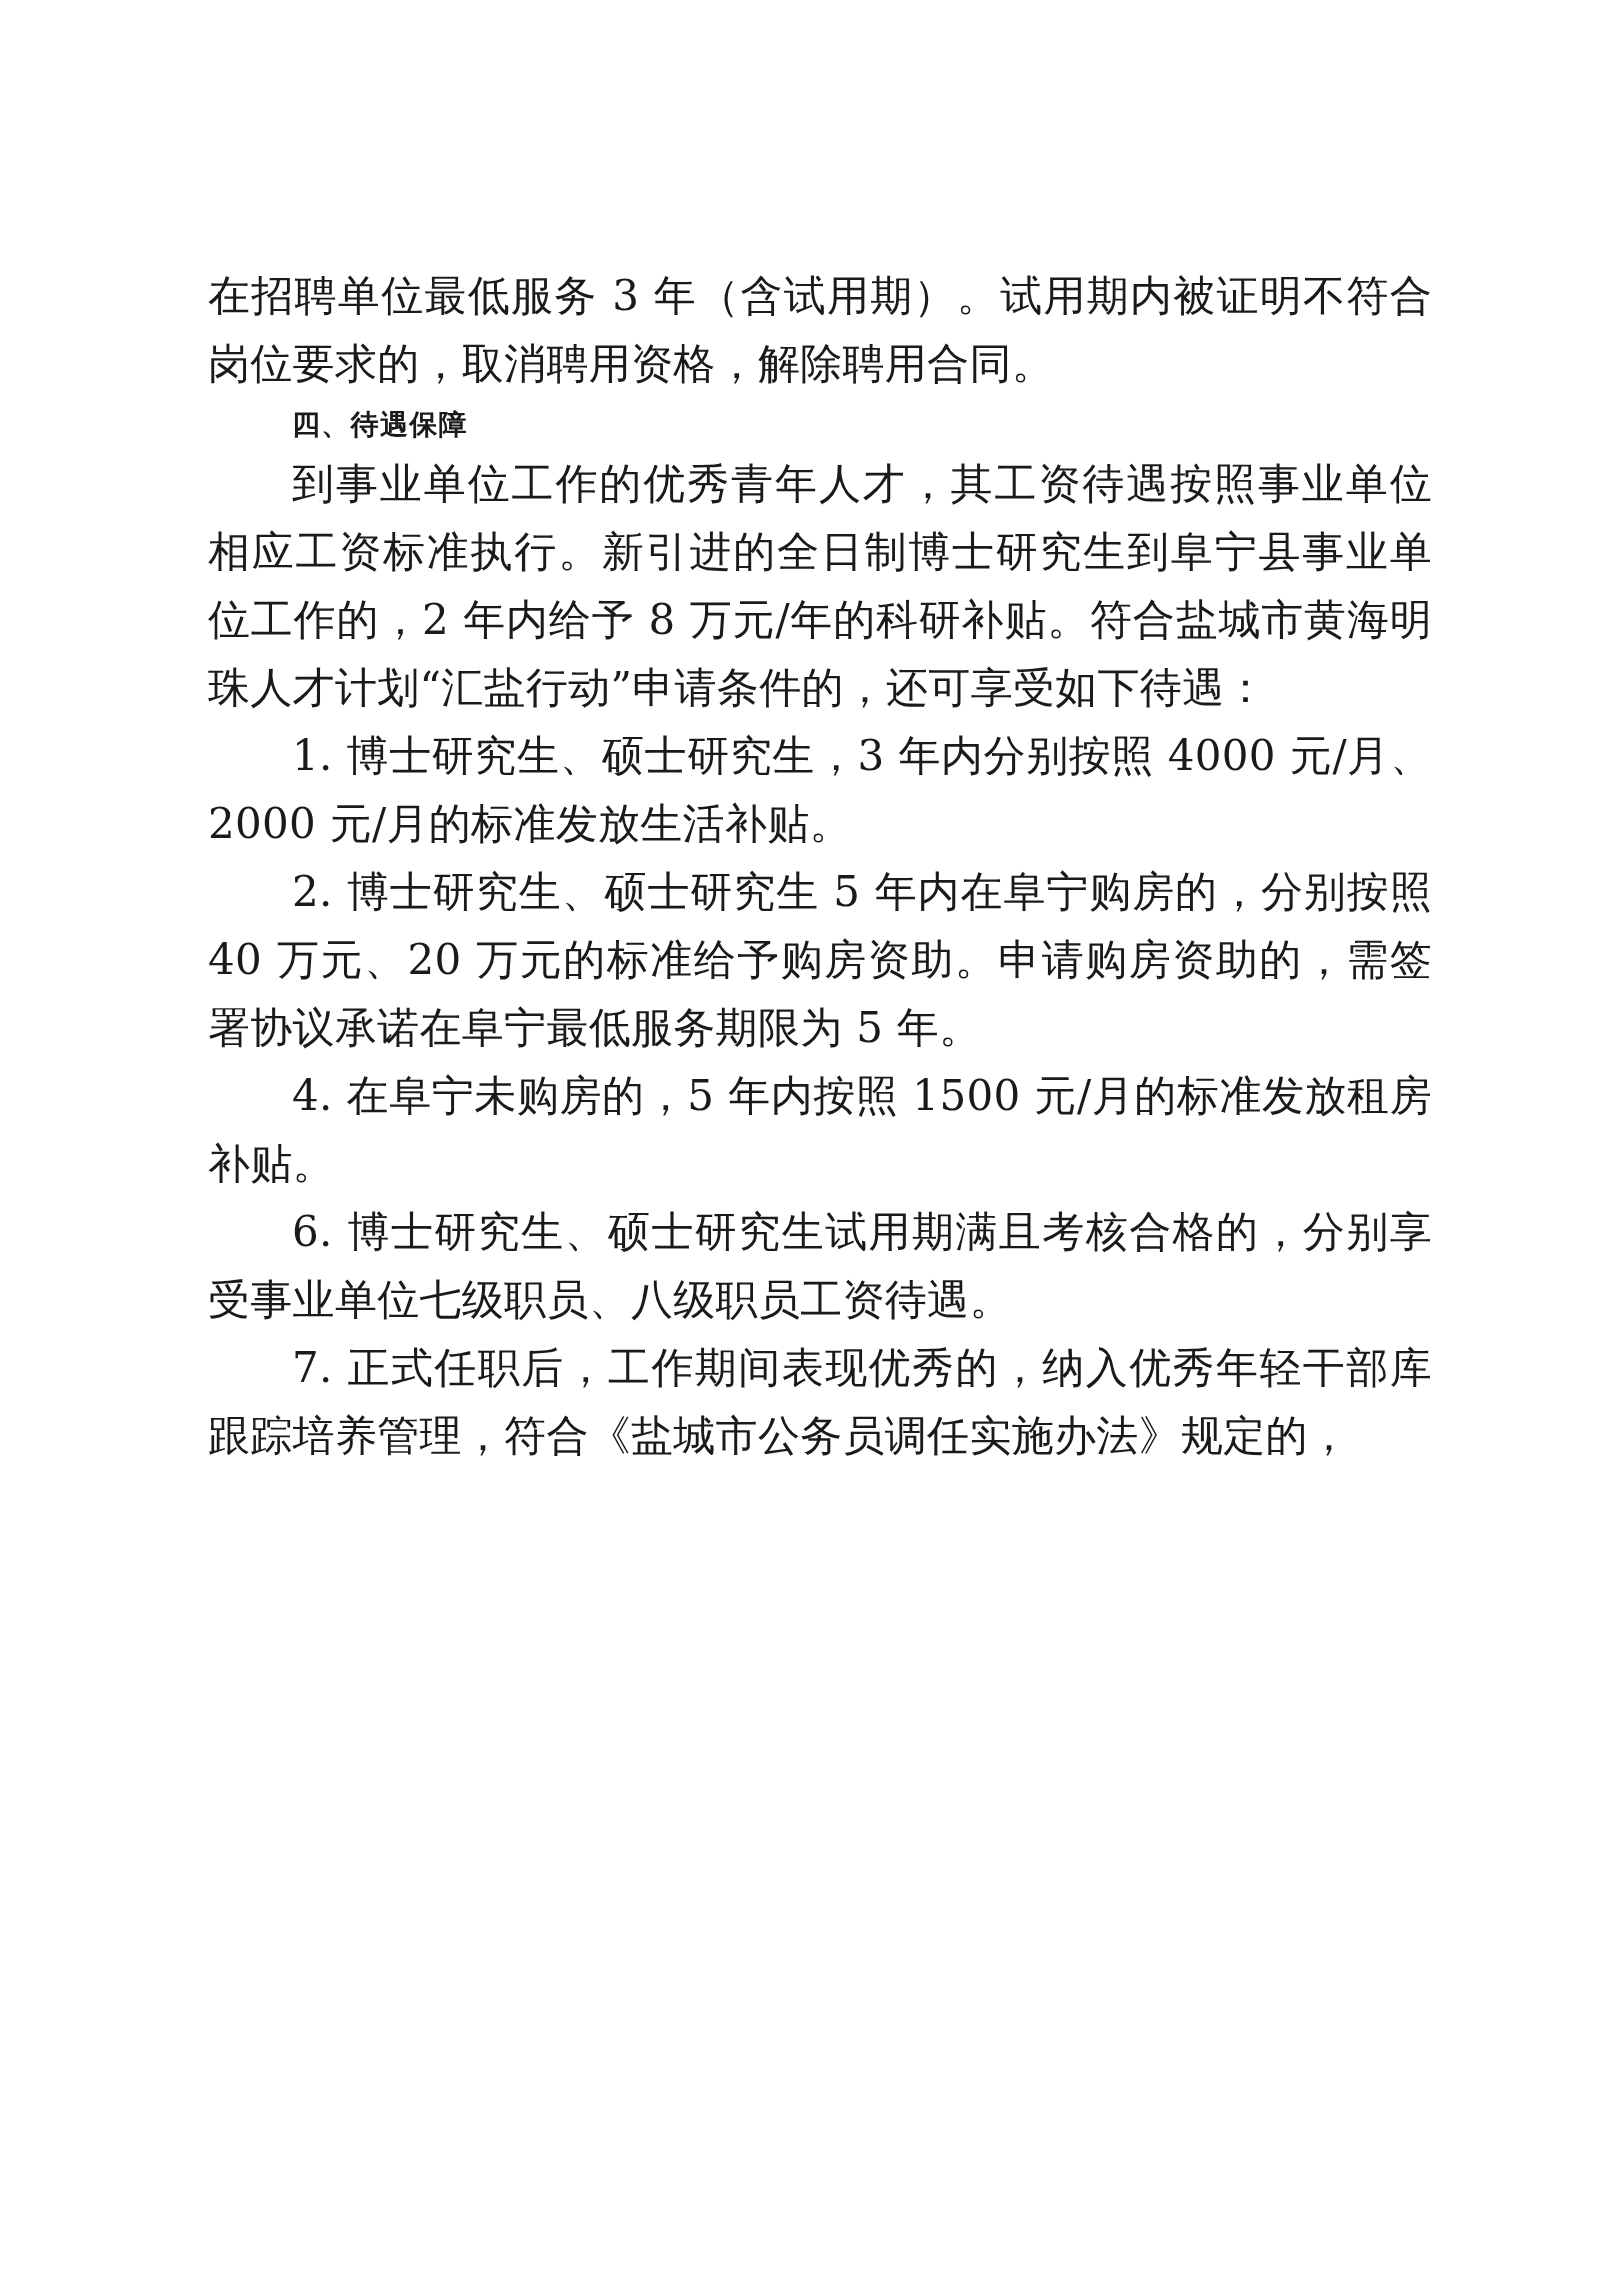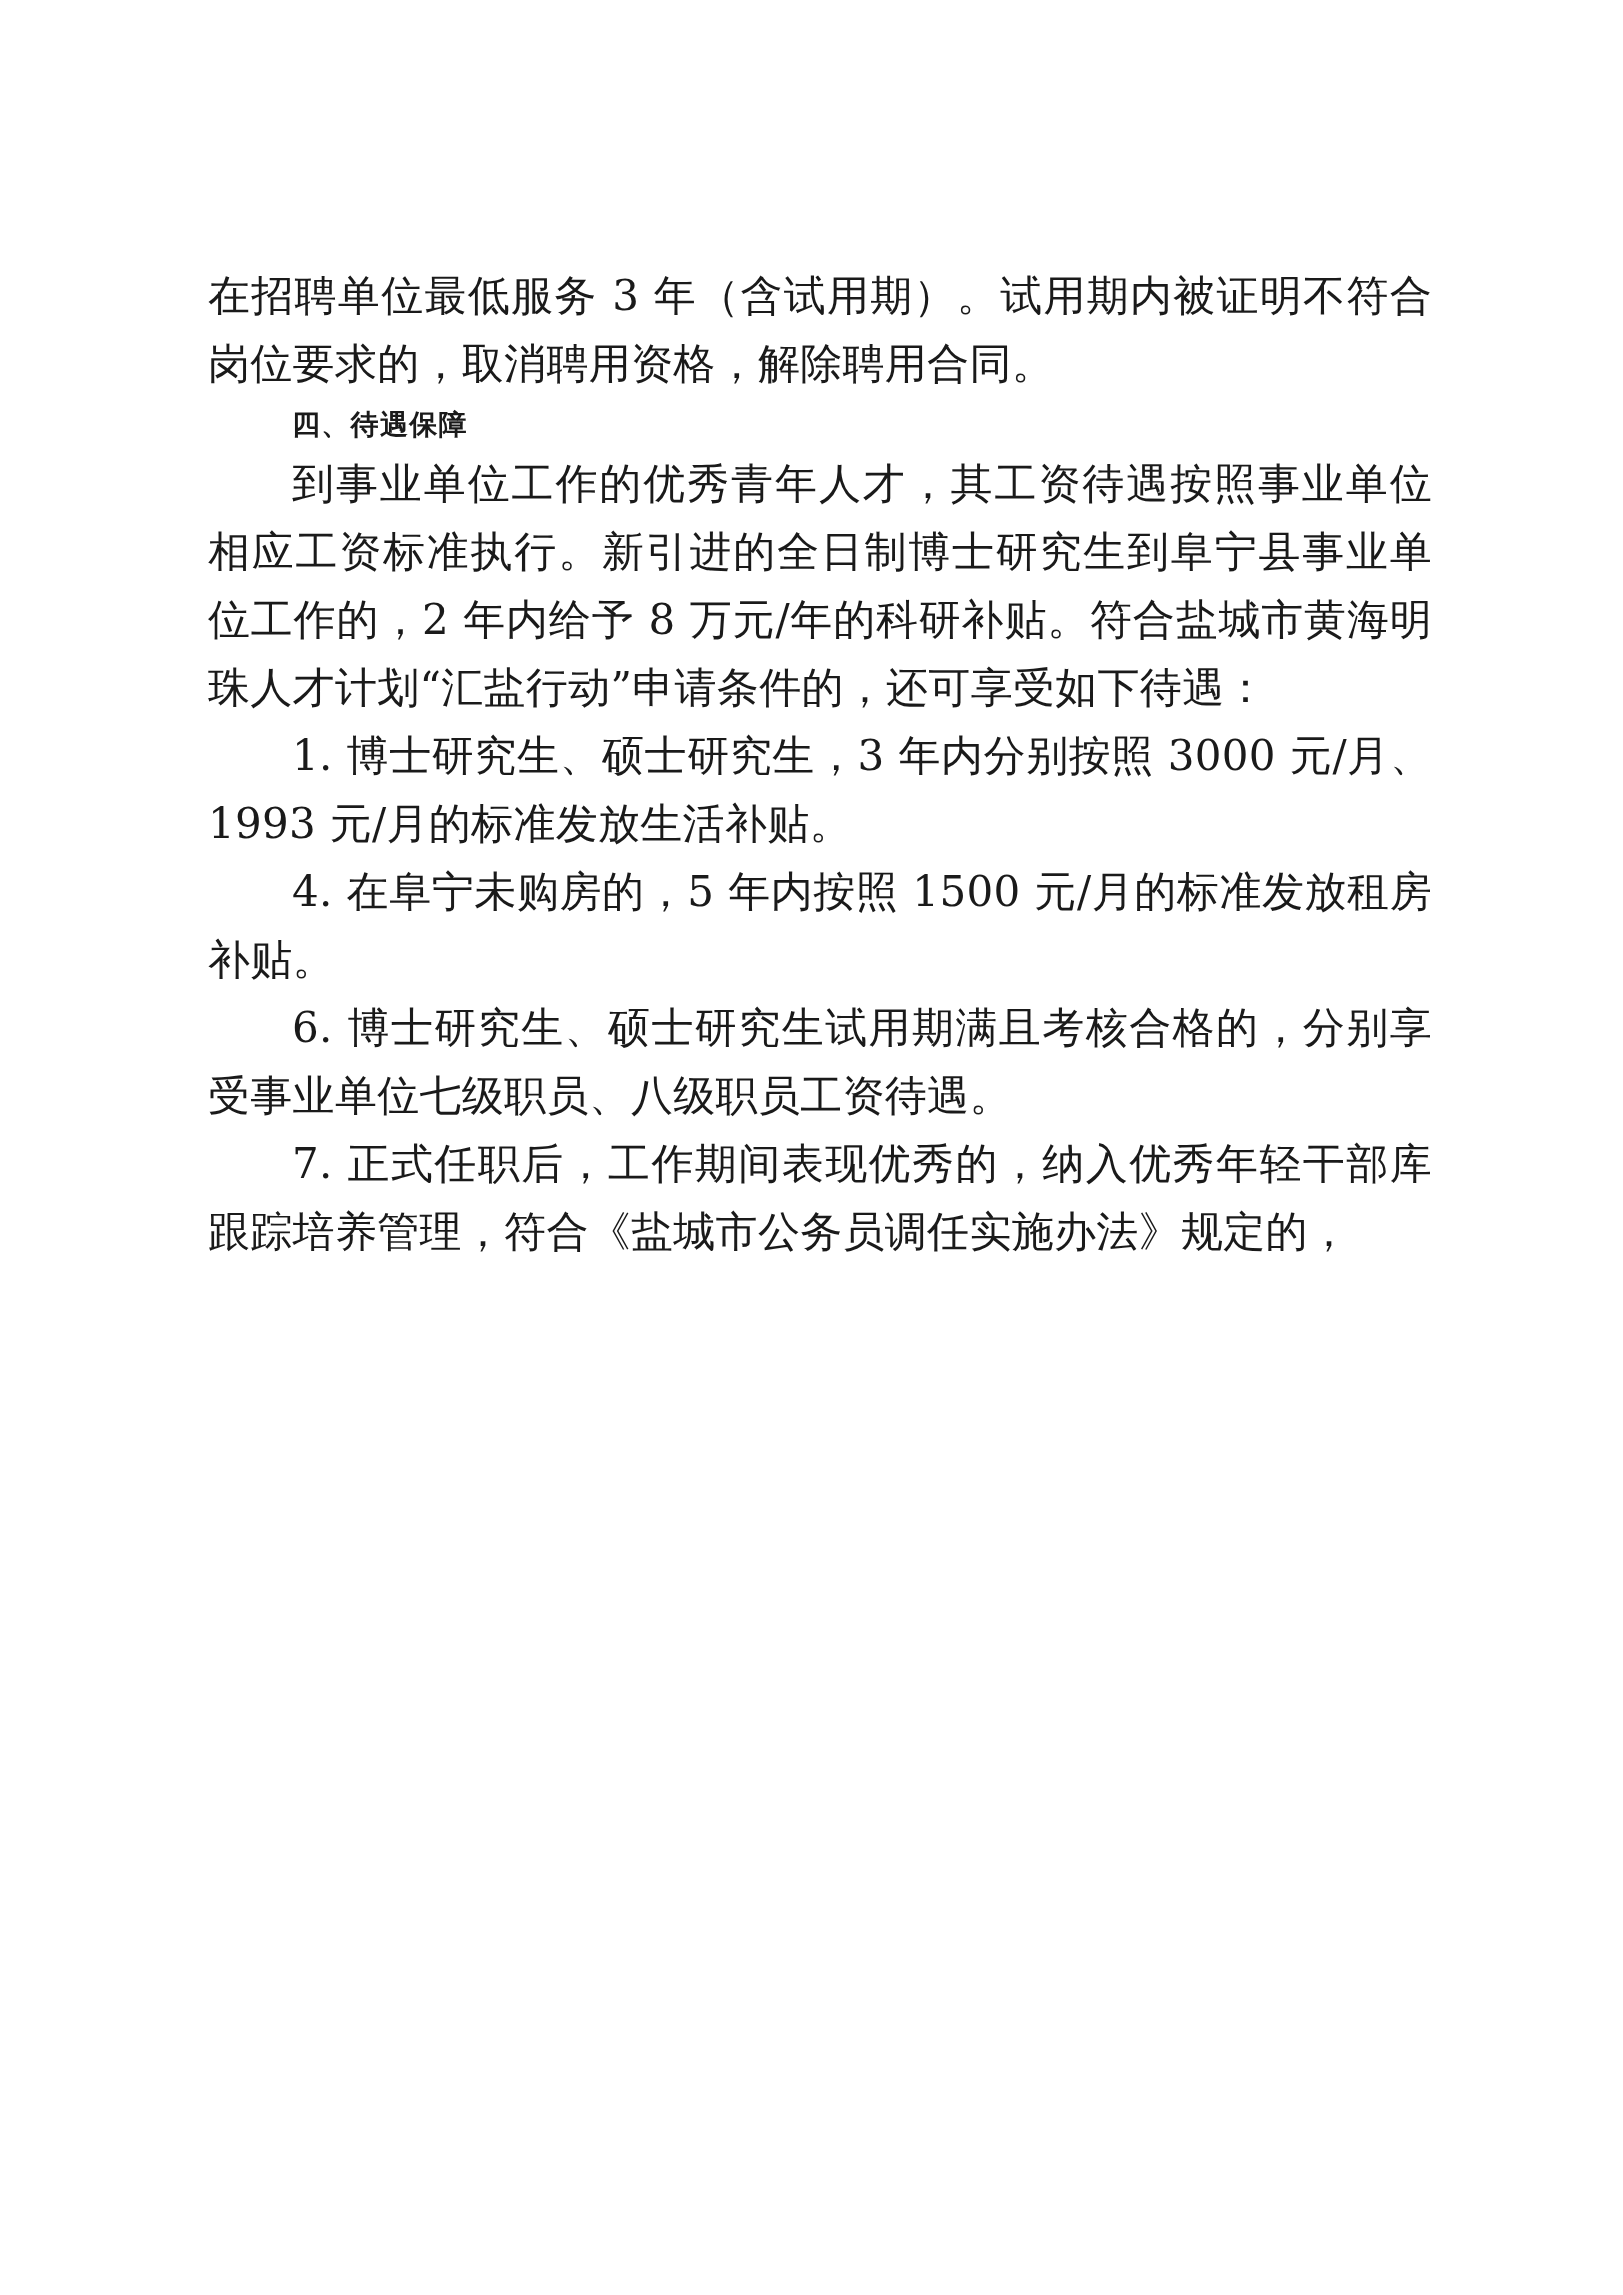--- a/index.html
+++ b/index.html
@@ -55,20 +55,21 @@
   }
 </style>
 </head>
 <body>
 
 <div class="page">
   <div class="content">
     <p class="plain">在招聘单位最低服务 3 年（含试用期）。试用期内被证明不符合岗位要求的，取消聘用资格，解除聘用合同。</p>
     <p class="heading">四、待遇保障</p>
     <p class="indent">到事业单位工作的优秀青年人才，其工资待遇按照事业单位相应工资标准执行。新引进的全日制博士研究生到阜宁县事业单位工作的，2 年内给予 8 万元/年的科研补贴。符合盐城市黄海明珠人才计划“汇盐行动”申请条件的，还可享受如下待遇：</p>
-    <p class="indent">1. 博士研究生、硕士研究生，3 年内分别按照 3000 元/月、1993 元/月的标准发放生活补贴。</p>
+    <p class="indent">1. 博士研究生、硕士研究生，3 年内分别按照 4000 元/月、2000 元/月的标准发放生活补贴。</p>
+    <p class="indent">2. 博士研究生、硕士研究生 5 年内在阜宁购房的，分别按照 40 万元、20 万元的标准给予购房资助。申请购房资助的，需签署协议承诺在阜宁最低服务期限为 5 年。</p>
     <p class="indent">4. 在阜宁未购房的，5 年内按照 1500 元/月的标准发放租房补贴。</p>
     <p class="indent">6. 博士研究生、硕士研究生试用期满且考核合格的，分别享受事业单位七级职员、八级职员工资待遇。</p>
     <p class="indent">7. 正式任职后，工作期间表现优秀的，纳入优秀年轻干部库跟踪培养管理，符合《盐城市公务员调任实施办法》规定的，</p>
   </div>
   <div class="pagenum">8</div>
 </div>
 
 
 </body></html>

